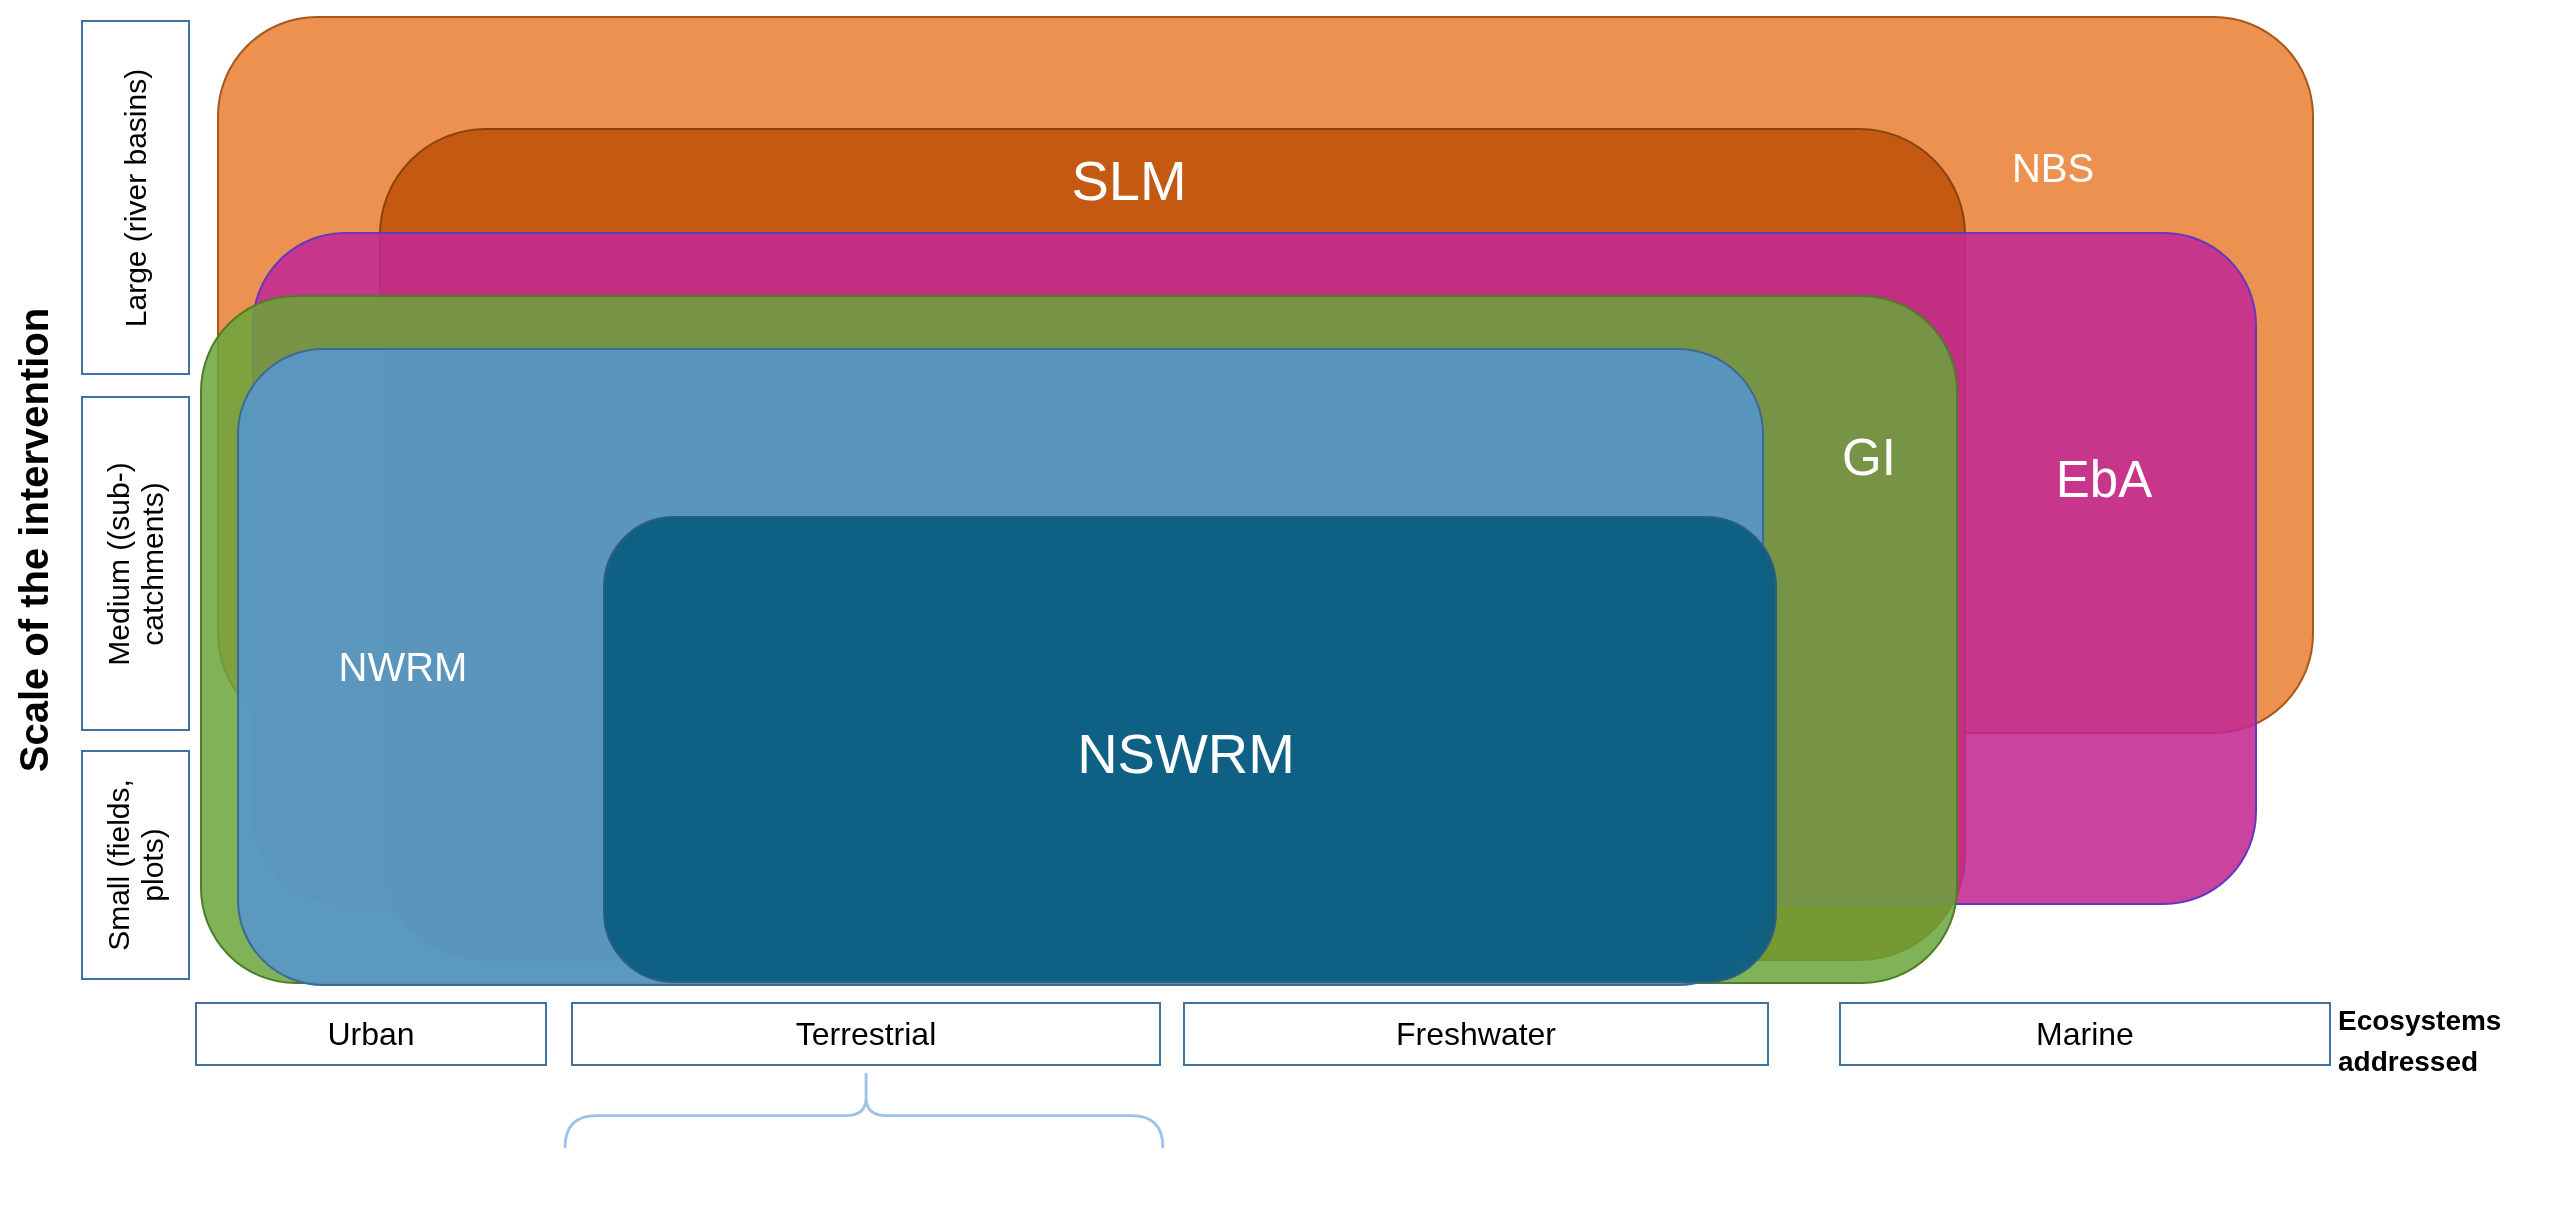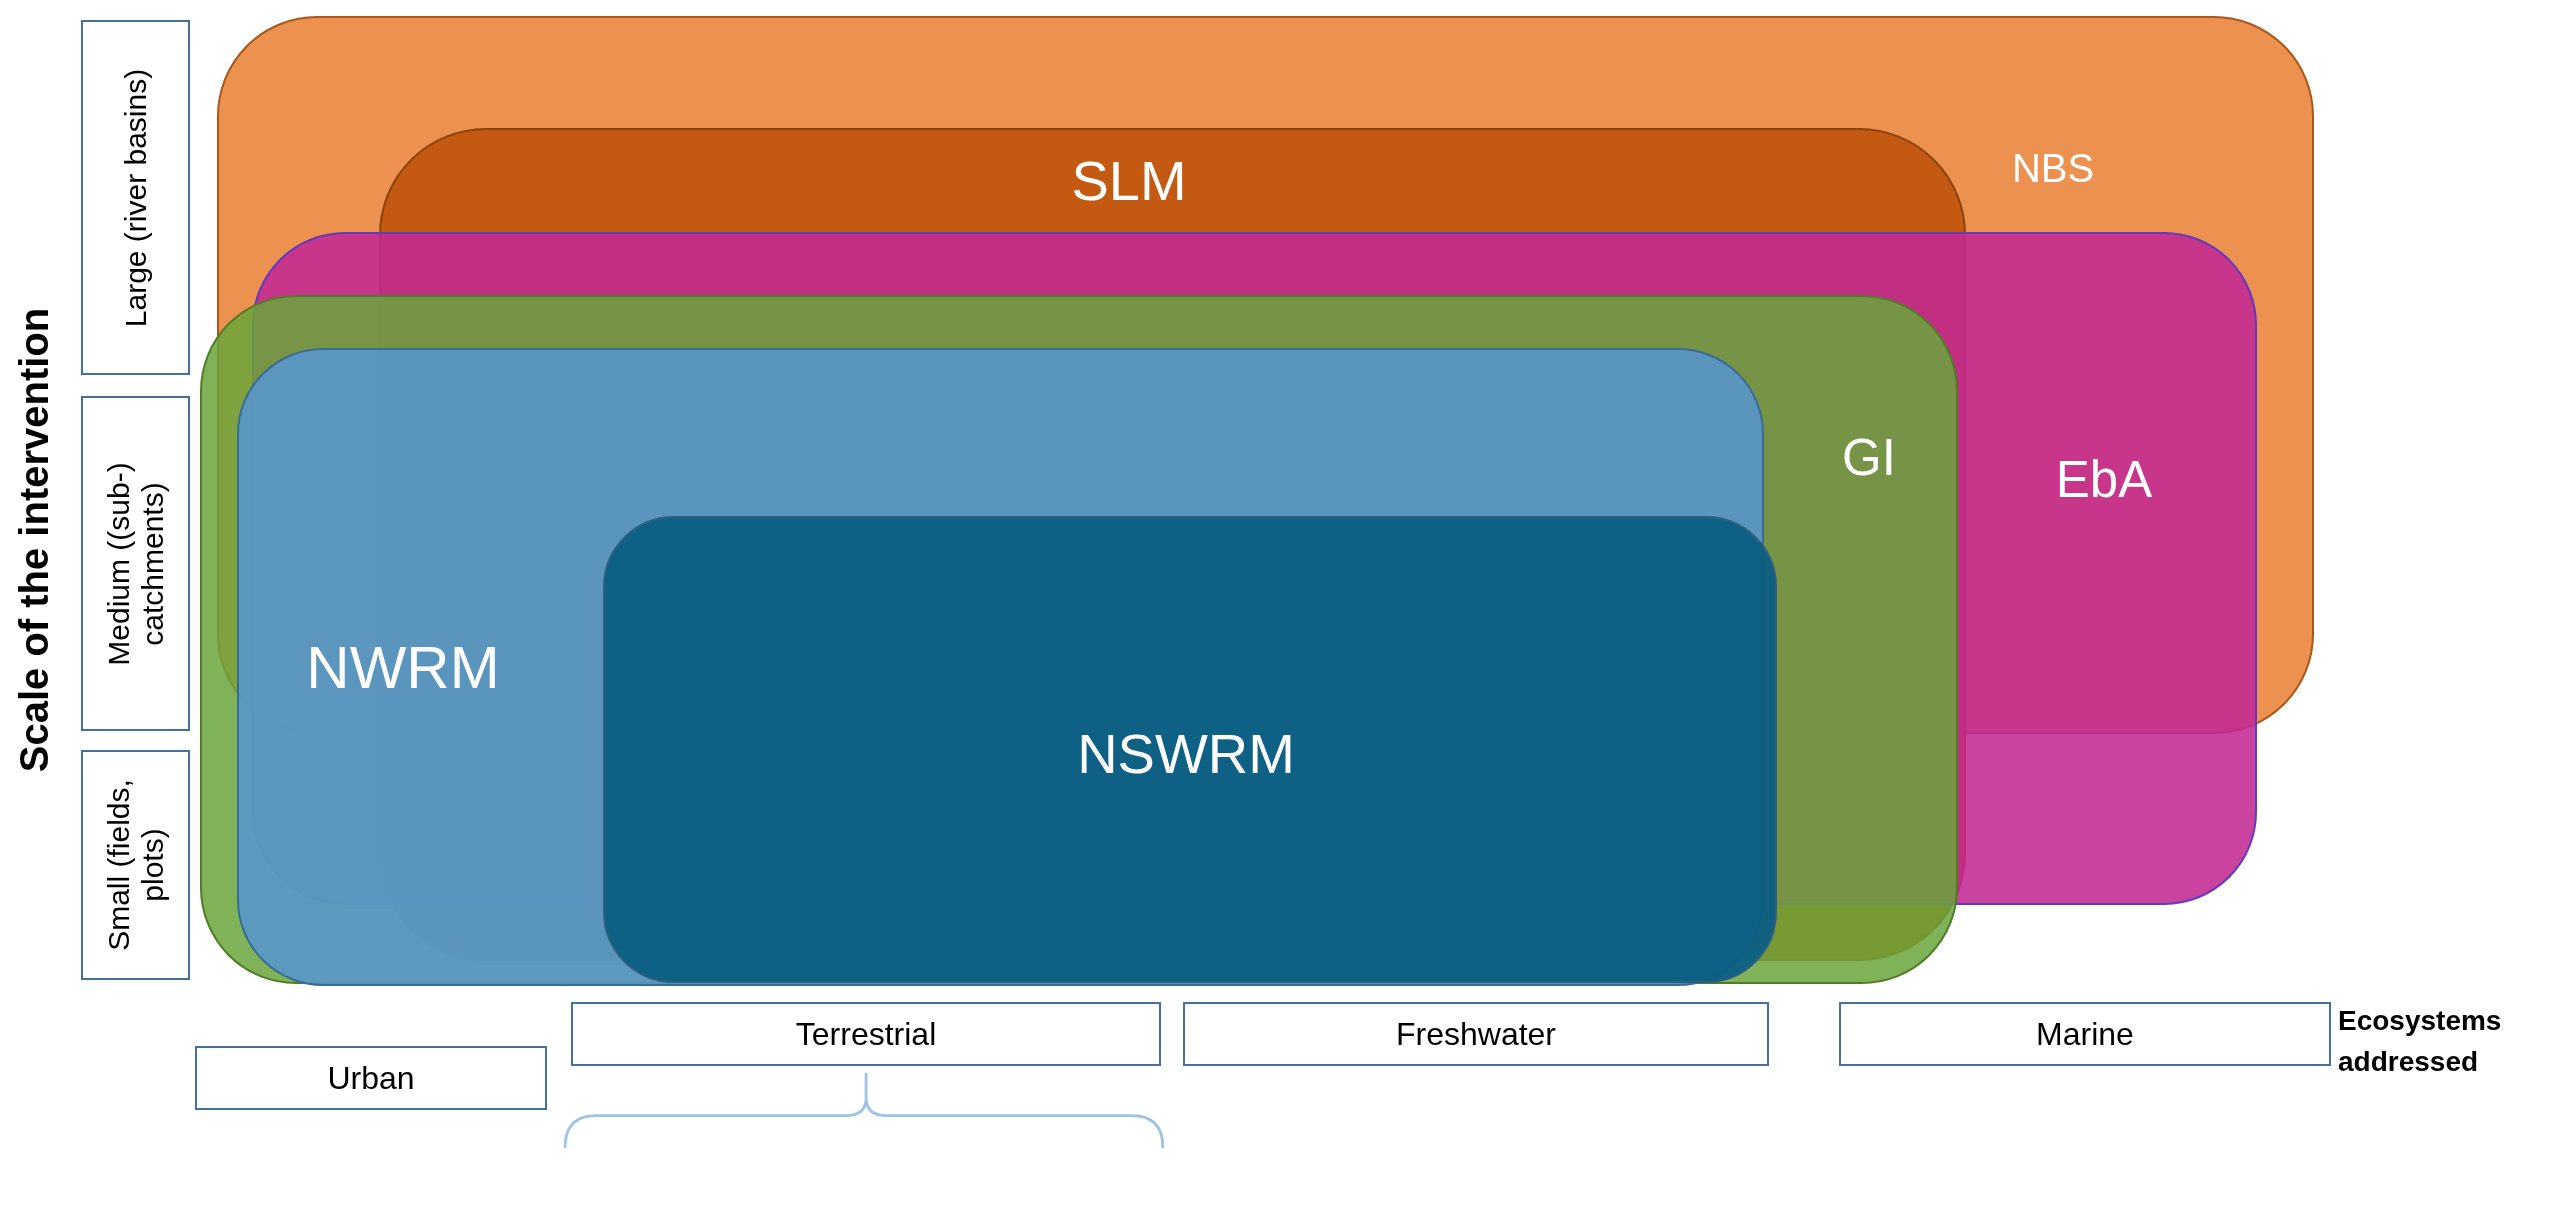--- a/index.html
+++ b/index.html
@@ -28,21 +28,21 @@
     position:absolute;
     transform:translate(-50%,-50%);
     color:#ffffff;
     white-space:nowrap;
     font-weight:400;
   }
   #label-slm  {left:1129px; top:180px;  font-size:56px;}
   #label-nbs  {left:2053px; top:168px;  font-size:40px;}
   #label-eba  {left:2104px; top:479px;  font-size:51px;}
   #label-gi   {left:1869px; top:457px;  font-size:51px;}
-  #label-nwrm {left:403px;  top:667px;  font-size:60px;}
+  #label-nwrm {left:403px;  top:667px;  font-size:40px;}
   #label-nswrm{left:1186px; top:753px; font-size:56px;}
   
   .vbox{
     position:absolute;
     left:81px;
     width:109px;
     background:#ffffff;
     border:2.9px solid #41719C;
     box-sizing:border-box;
     display:flex;
@@ -142,21 +142,21 @@
   <div class="vbox" id="ybox-large" style="border-color: rgb(65, 113, 156);">
     <span class="vtext">Large (river basins)</span>
   </div>
   <div class="vbox" id="ybox-medium" style="border-color: rgb(65, 113, 156);">
     <span class="vtext">Medium ((sub-) catchments)</span>
   </div>
   <div class="vbox" id="ybox-small" style="border-color: rgb(65, 113, 156);">
     <span class="vtext">Small (fields, plots)</span>
   </div>
 
-  <div class="hbox" id="xbox-urban" style="border-color: rgb(65, 113, 156); margin-top: 44px;">
+  <div class="hbox" id="xbox-urban" style="border-color: rgb(65, 113, 156);">
     <span>Urban</span>
   </div>
   <div class="hbox" id="xbox-terrestrial" style="border-color: rgb(65, 113, 156);">
     <span>Terrestrial</span>
   </div>
   <div class="hbox" id="xbox-freshwater" style="border-color: rgb(65, 113, 156);">
     <span>Freshwater</span>
   </div>
   <div class="hbox" id="xbox-marine" style="border-color: rgb(65, 113, 156); margin-left: 48px;">
     <span>Marine</span>

